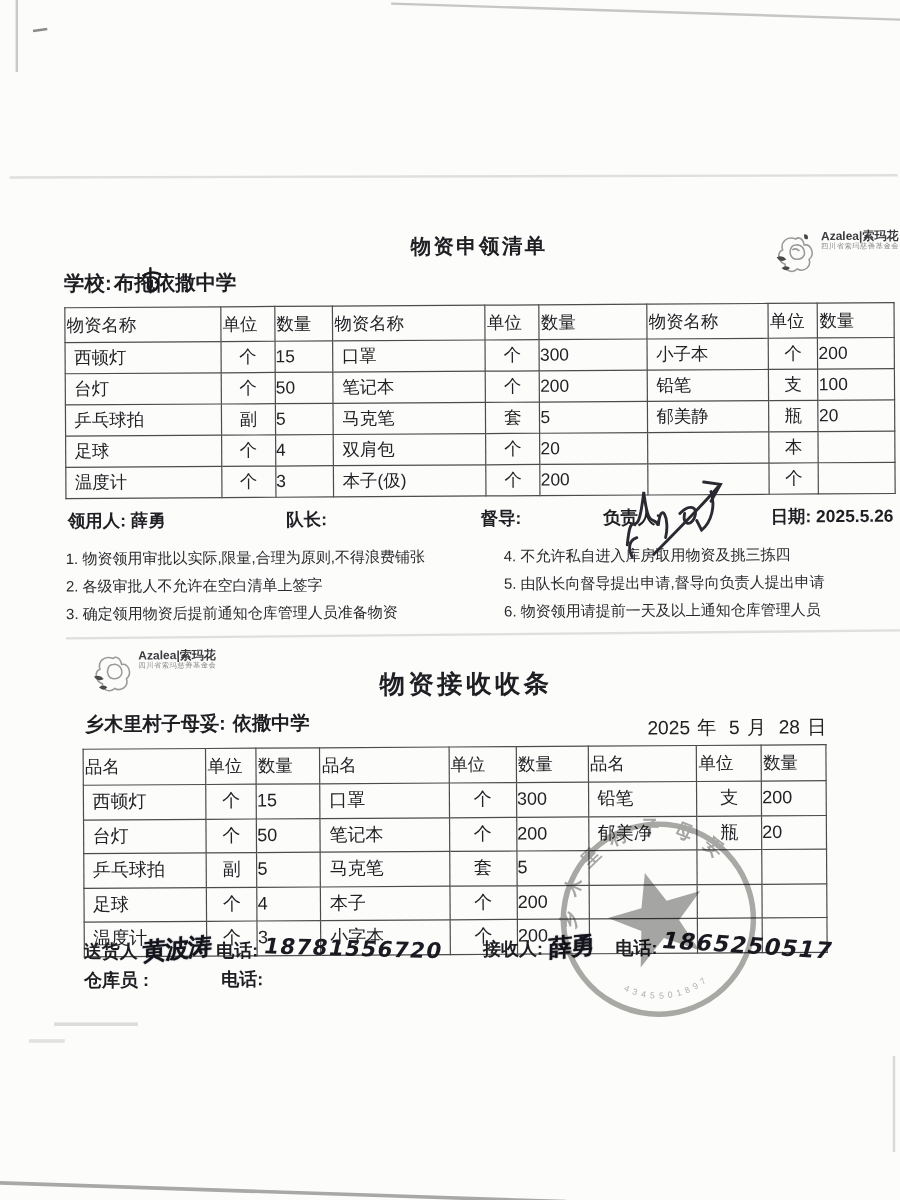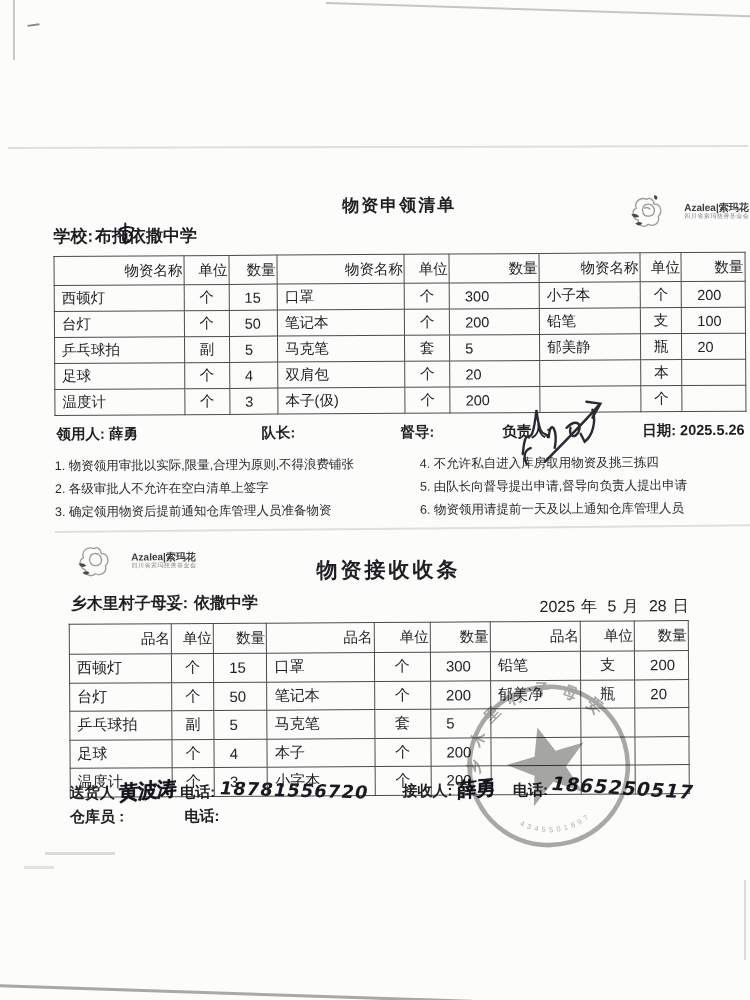--- a/index.html
+++ b/index.html
@@ -21,46 +21,46 @@
   .corner-mark{left:28px;top:24px;width:12px;height:8px;border-top:2px solid #8a8a88;transform:rotate(-8deg);}
   .smudge1{left:45px;top:852px;width:70px;height:3px;background:#dcdcda;}
   .smudge2{left:24px;top:866px;width:30px;height:3px;background:#e2e2e0;}
   
   .form{position:absolute;}
   #form1{left:55px;top:194px;width:692px;}
   #form2{left:68px;top:540px;width:620px;}
   .form-title1{text-align:center;font-size:17px;font-weight:700;letter-spacing:2px;color:#1f1f23;}
   .form-title2{position:absolute;left:160px;top:16px;width:320px;text-align:center;font-size:21px;font-weight:700;letter-spacing:3px;color:#1f1f23;}
   
-  .logo{position:absolute;display:flex;align-items:center;gap:17px;}
+  .logo{position:absolute;display:flex;align-items:flex-start;gap:1px;}
   #logo1{right:-4px;top:0;}
   #logo2{left:6px;top:0;}
   .logo svg{width:40px;height:38px;}
   .logo .logo-text{line-height:1.1;}
   .logo .brand{font-size:10px;font-weight:700;color:#3a3a3e;white-space:nowrap;}
   .logo .sub{font-size:6px;color:#8a8a8a;white-space:nowrap;letter-spacing:.5px;}
   .school-line{margin-top:6px;font-size:17px;font-weight:700;color:#1e1e22;position:relative;}
   .school-line .val{margin-left:2px;}
   .overwrite{position:absolute;left:63px;top:-3px;}
   
   table.grid{border-collapse:collapse;width:100%;table-layout:fixed;margin-top:8px;}
   table.grid th,table.grid td{
     border:1.4px solid #4c4c4c;font-weight:400;font-size:14.5px;color:#222226;
     overflow:hidden;white-space:nowrap;
   }
   #table1 th{height:26px;} #table1 td{height:23px;}
   #table2 th{height:27px;} #table2 td{height:25.5px;font-size:15px;}
-  table.grid th{text-align:right;}
+  table.grid th{text-align:left;}
   table.grid td:nth-child(3n+1){text-align:left;padding-left:7px;margin-left:36px;}
   table.grid td:nth-child(3n+2){text-align:center;}
-  table.grid td:nth-child(3n){text-align:left;padding-left:15px;}
+  table.grid td:nth-child(3n){text-align:left;padding-left:0;}
   
   .signline{position:relative;margin-top:9px;height:22px;font-size:14.5px;font-weight:700;color:#1f1f23;}
   .signline span{position:absolute;white-space:nowrap;}
-  .sl-recipient{left:2px;} .sl-captain{left:207px;} .sl-supervisor{left:318px;margin-left:28px;}
+  .sl-recipient{left:2px;} .sl-captain{left:184px;} .sl-supervisor{left:318px;margin-left:28px;}
   .sl-manager{left:448px;} .sl-date{right:2px;}
   .sig1{position:absolute;left:372px;top:-46px;width:180px;height:92px;pointer-events:none;}
   
   .notes{display:flex;margin-top:8px;font-size:12.5px;color:#2a2a2e;}
   .notes .col{line-height:23px;white-space:nowrap;}
   .notes .col.left{width:365px;}
   
   .unit-line{position:absolute;left:2px;top:52px;font-size:16px;font-weight:700;color:#1e1e22;white-space:nowrap;}
   .unit-line .val{margin-left:6px;}
   .date-line{position:absolute;right:-6px;top:58px;font-size:16px;color:#222;white-space:nowrap;}

